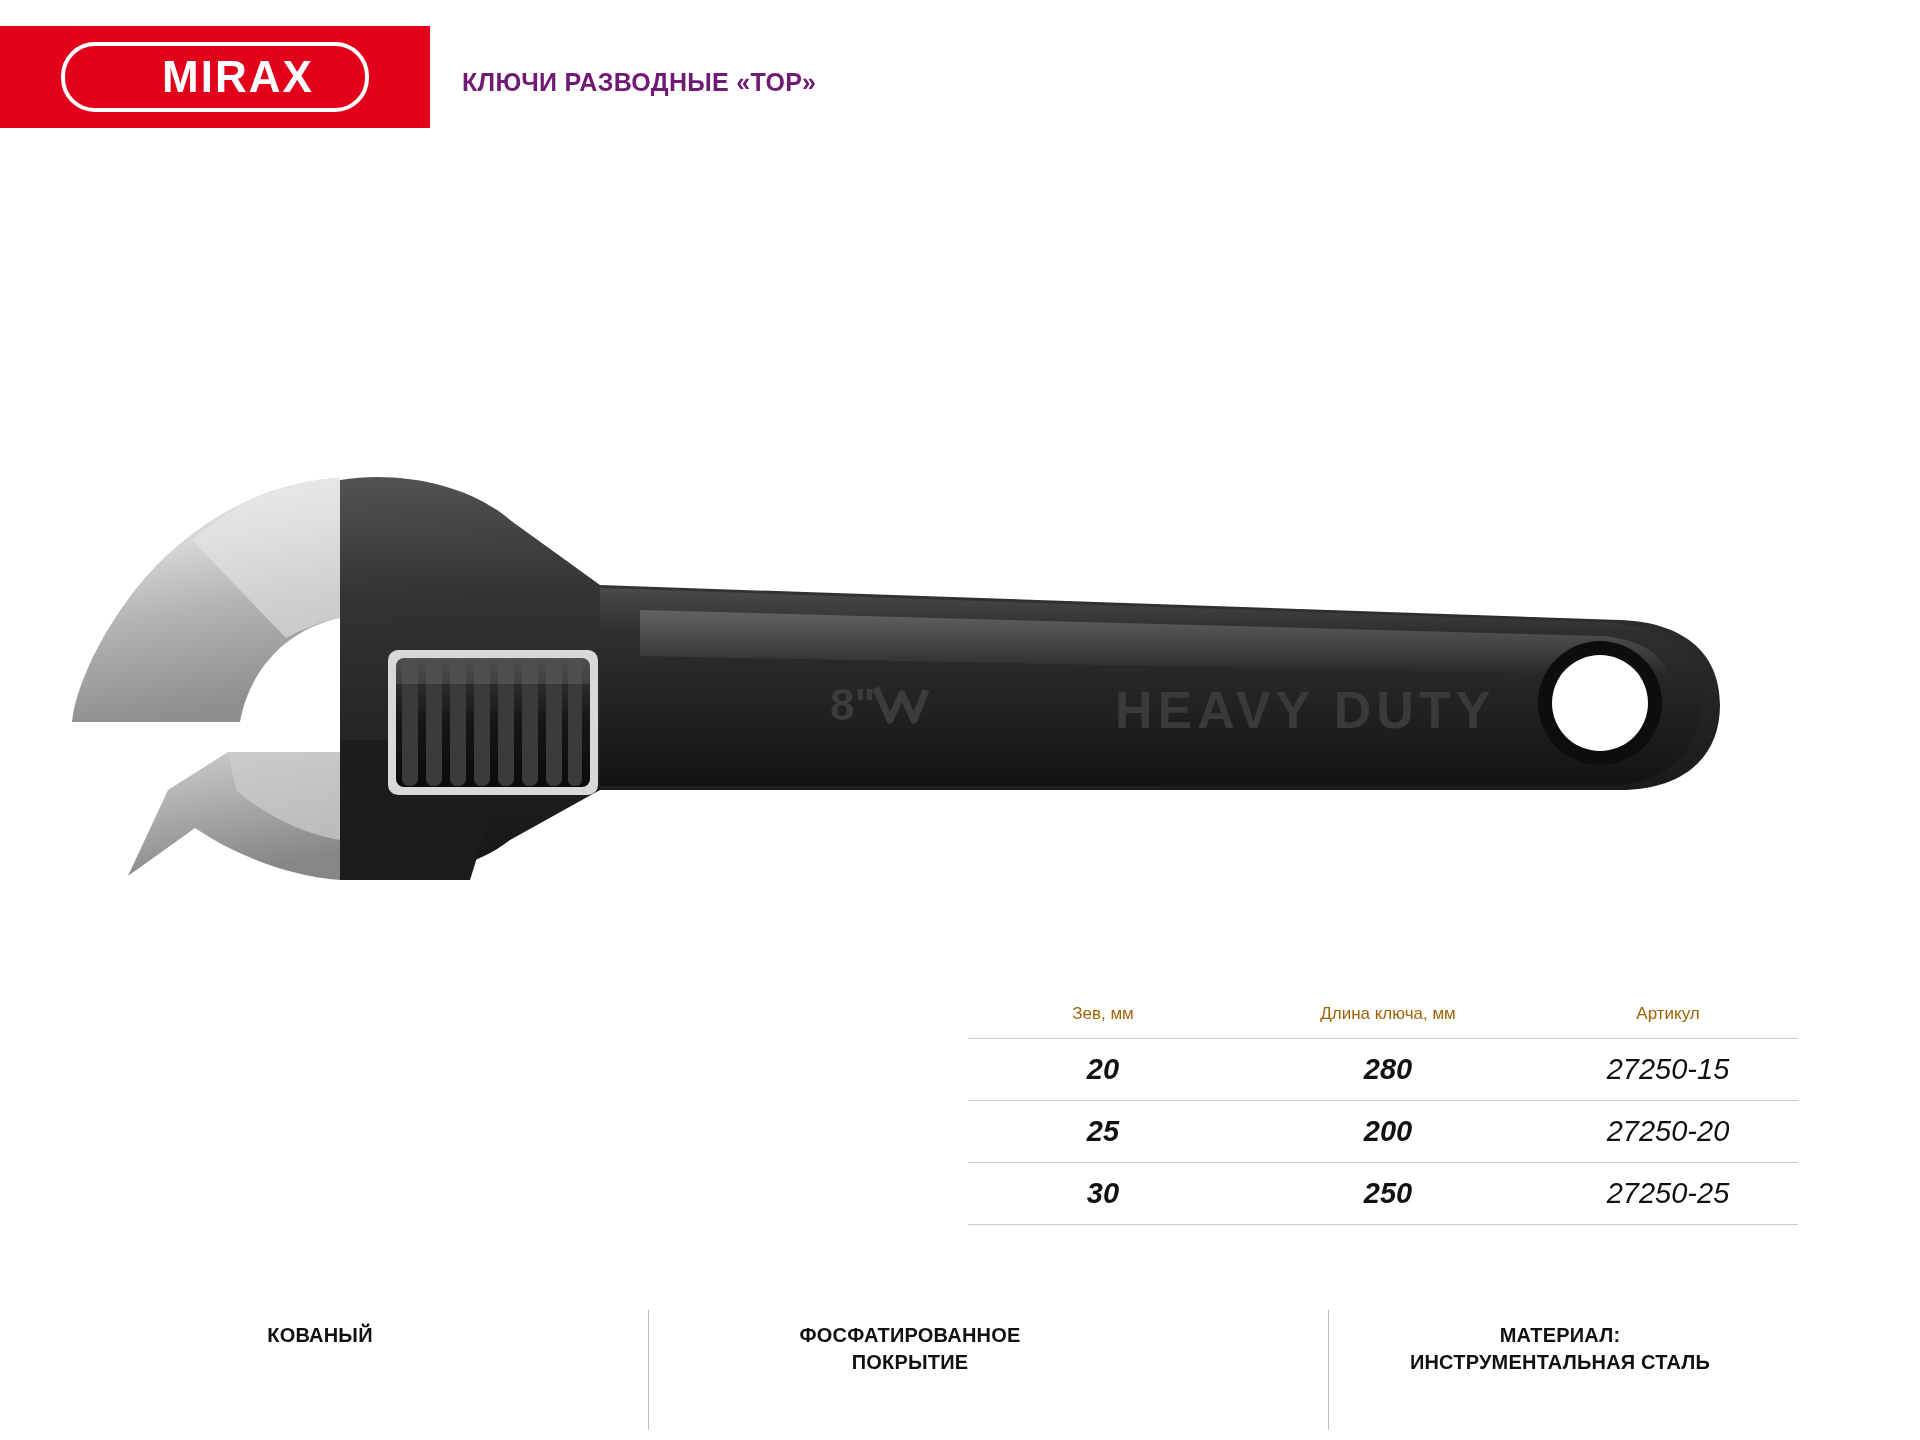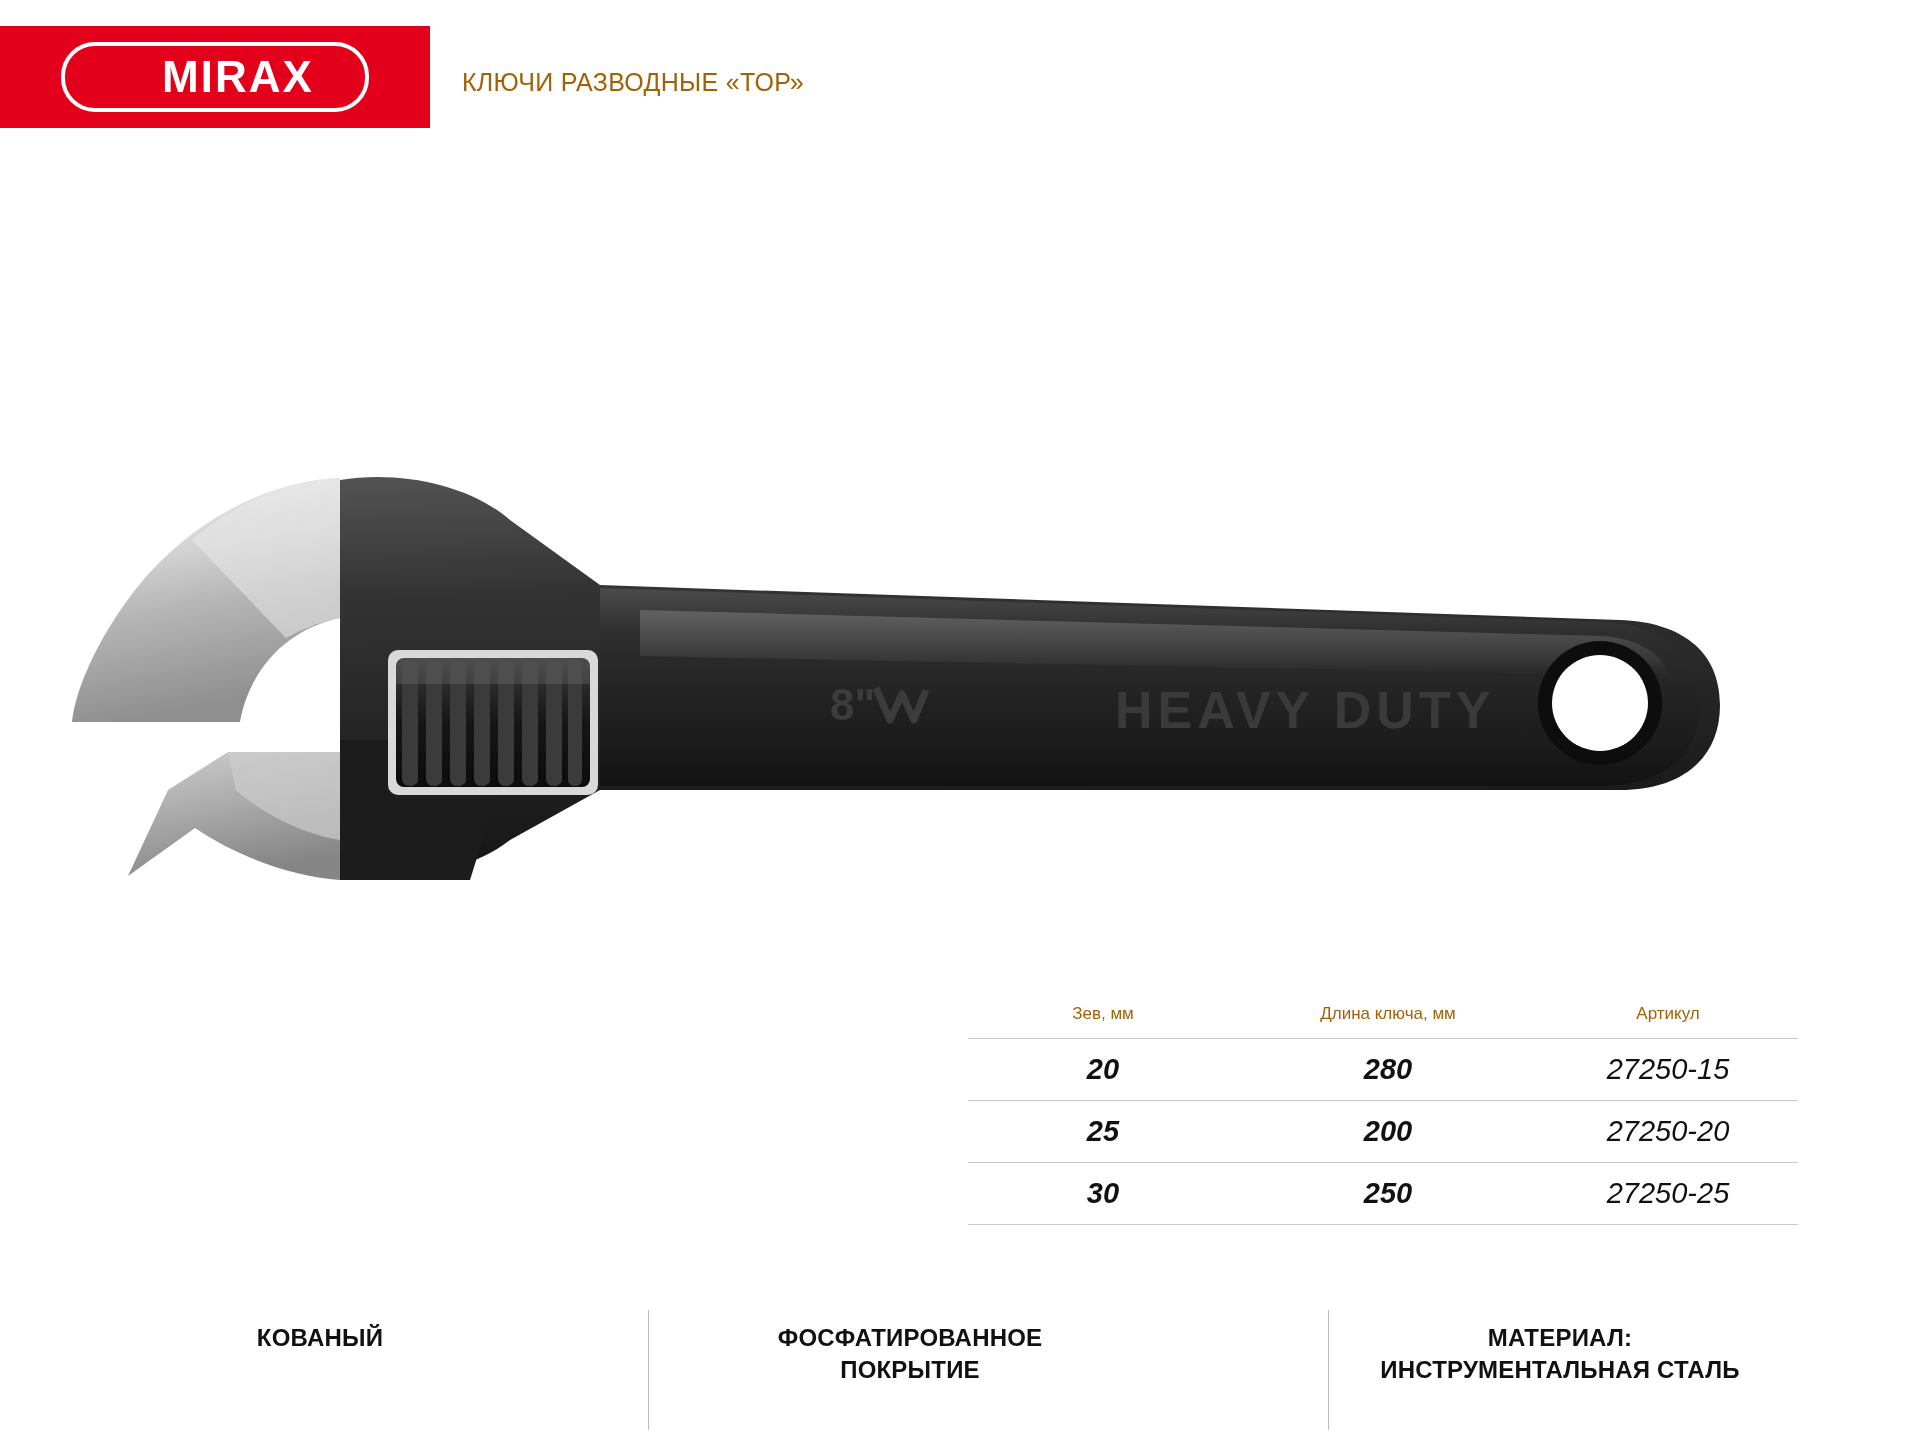--- a/index.html
+++ b/index.html
@@ -51,23 +51,23 @@
     letter-spacing: 2px;
     line-height: 1;
     font-family: "Liberation Sans", sans-serif;
     margin-left: 46px;
   }
   .header-title {
     position: absolute;
     left: 462px;
     top: 68px;
     font-size: 25px;
-    font-weight: normal;
+    font-weight: bold;
     letter-spacing: 0.3px;
-    color: #a16207;
+    color: #701a75;
   }
 
   
   .product-area {
     position: absolute;
     left: 0;
     top: 150px;
     width: 1920px;
     height: 800px;
   }
@@ -116,21 +116,21 @@
     position: absolute;
     left: 0;
     top: 1310px;
     width: 1920px;
     height: 130px;
   }
   .feature {
     position: absolute;
     top: 12px;
     text-align: center;
-    font-size: 24px;
+    font-size: 20px;
     font-weight: bold;
     line-height: 1.35;
     color: #111111;
     letter-spacing: 0.2px;
   }
   .feature-1 { left: 100px; width: 440px; }
   .feature-2 { left: 640px; width: 540px; }
   .feature-3 { left: 1240px; width: 640px; }
   .vdiv {
     position: absolute;

